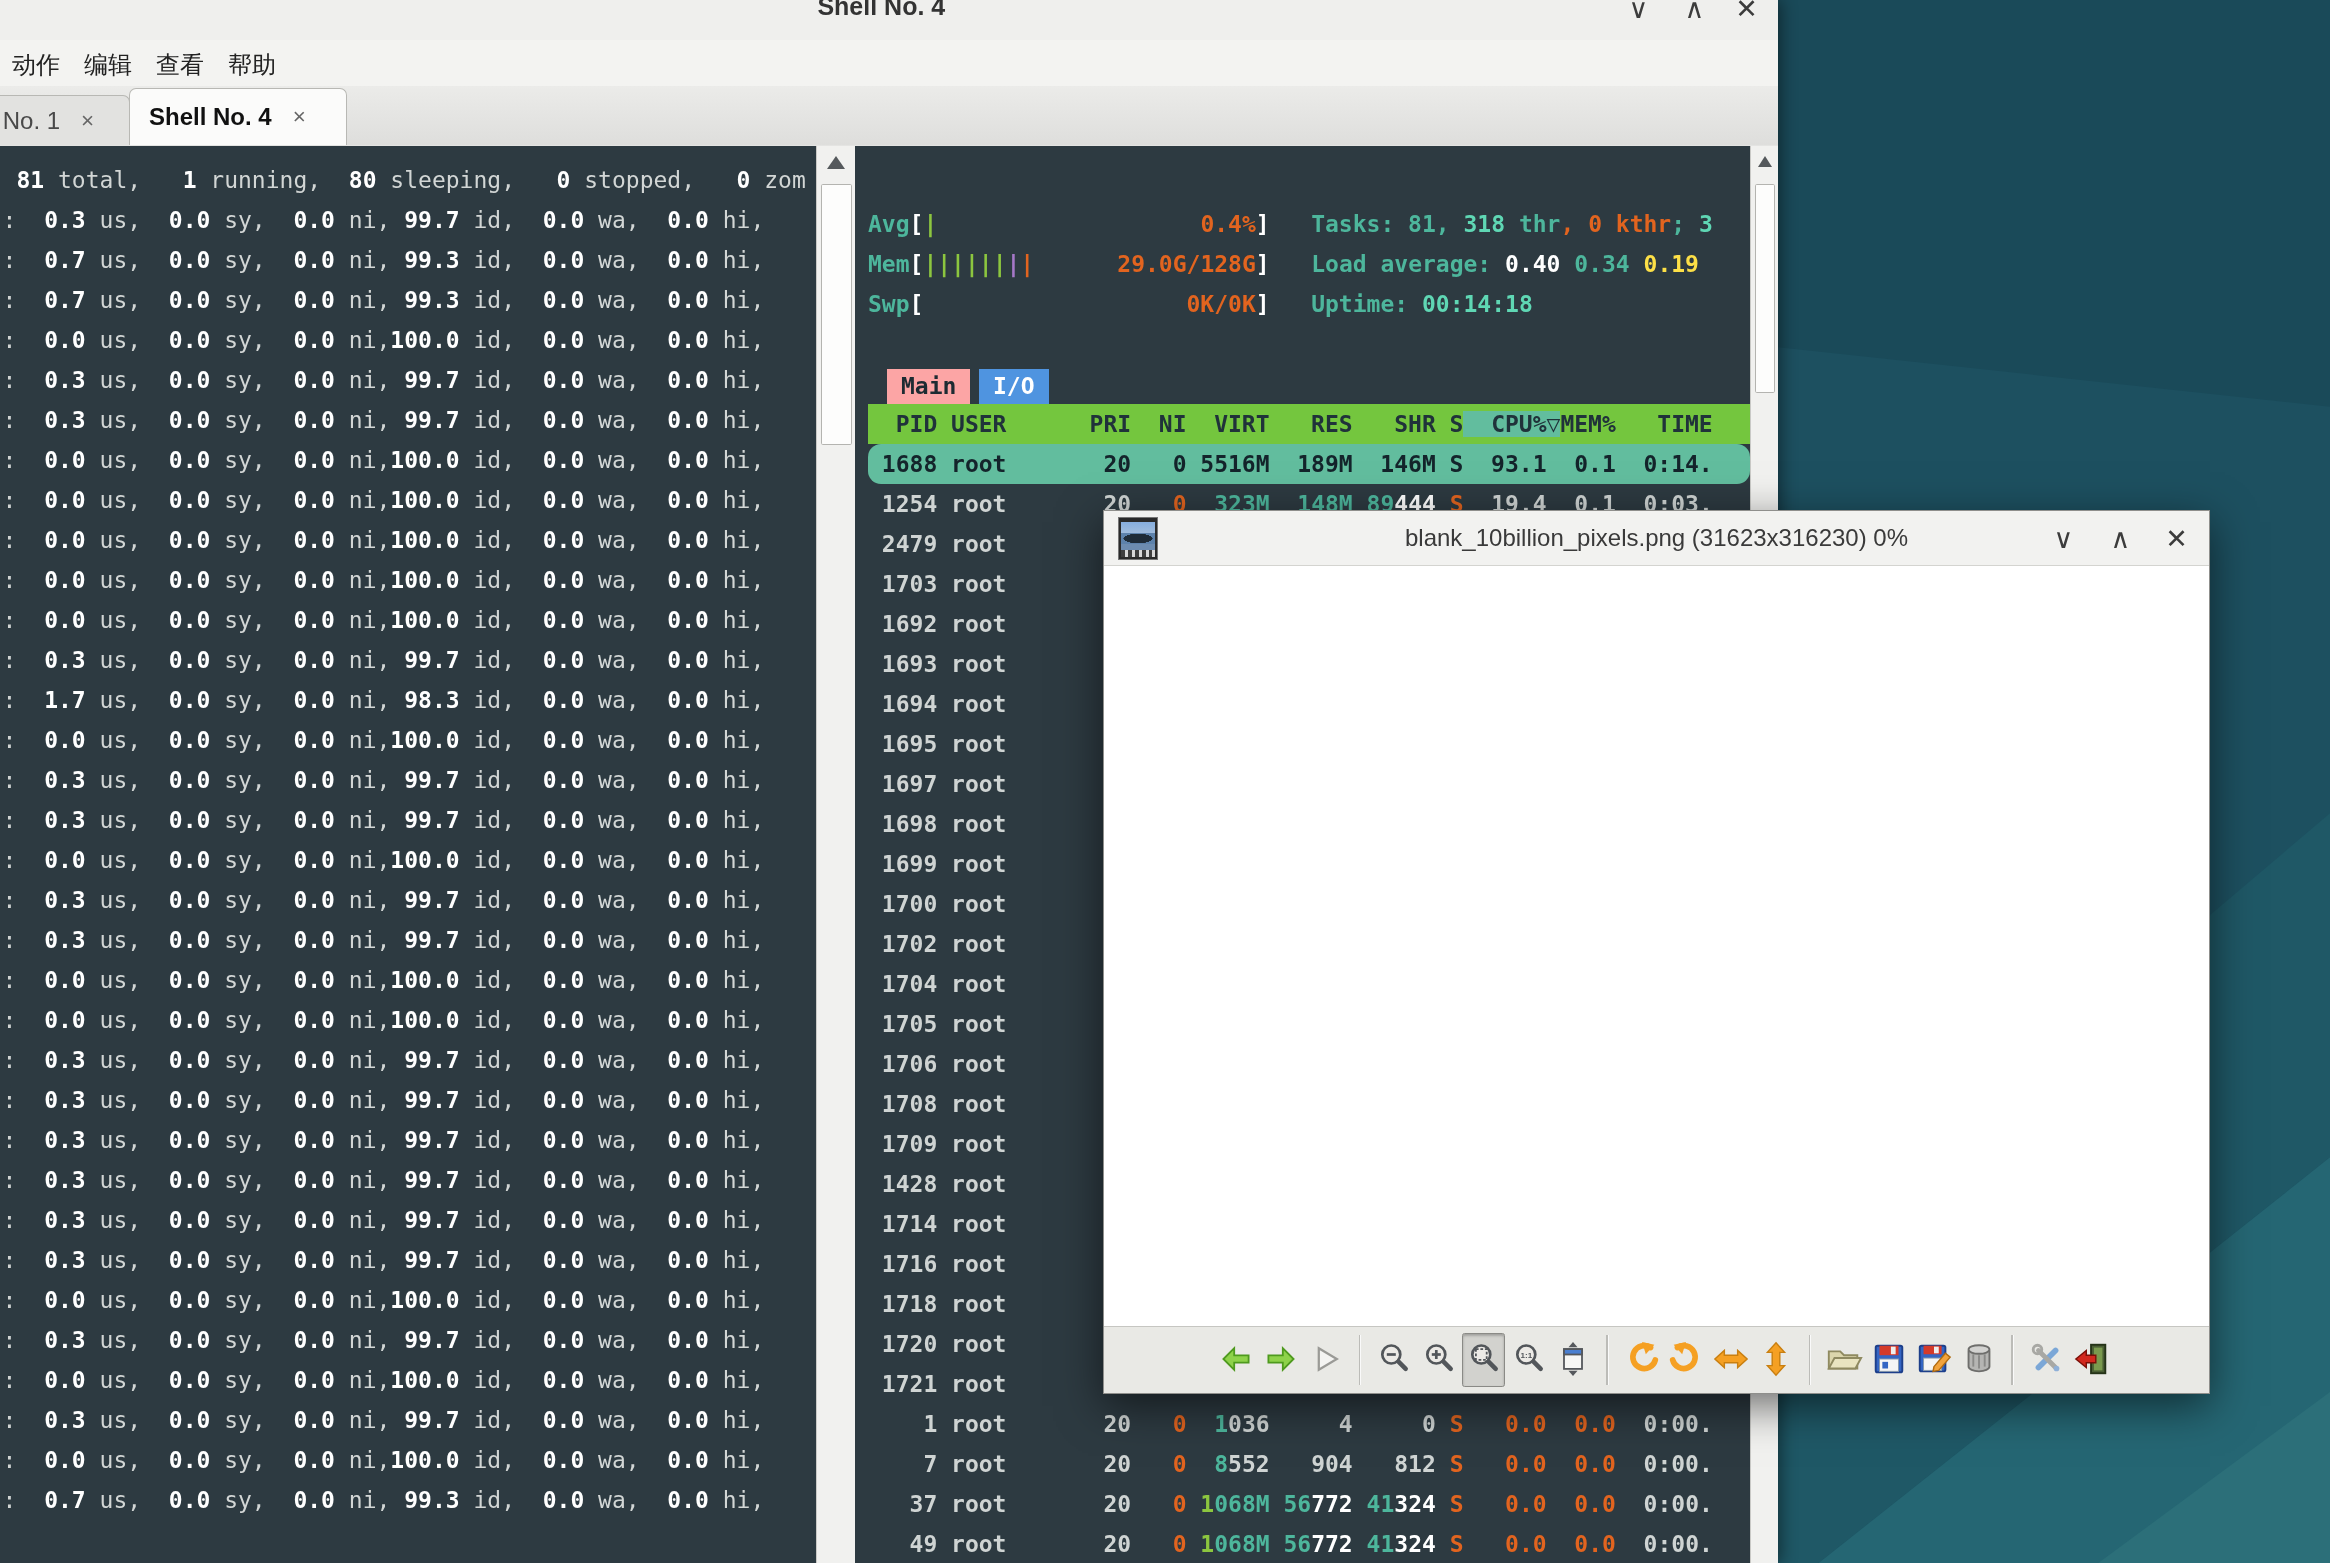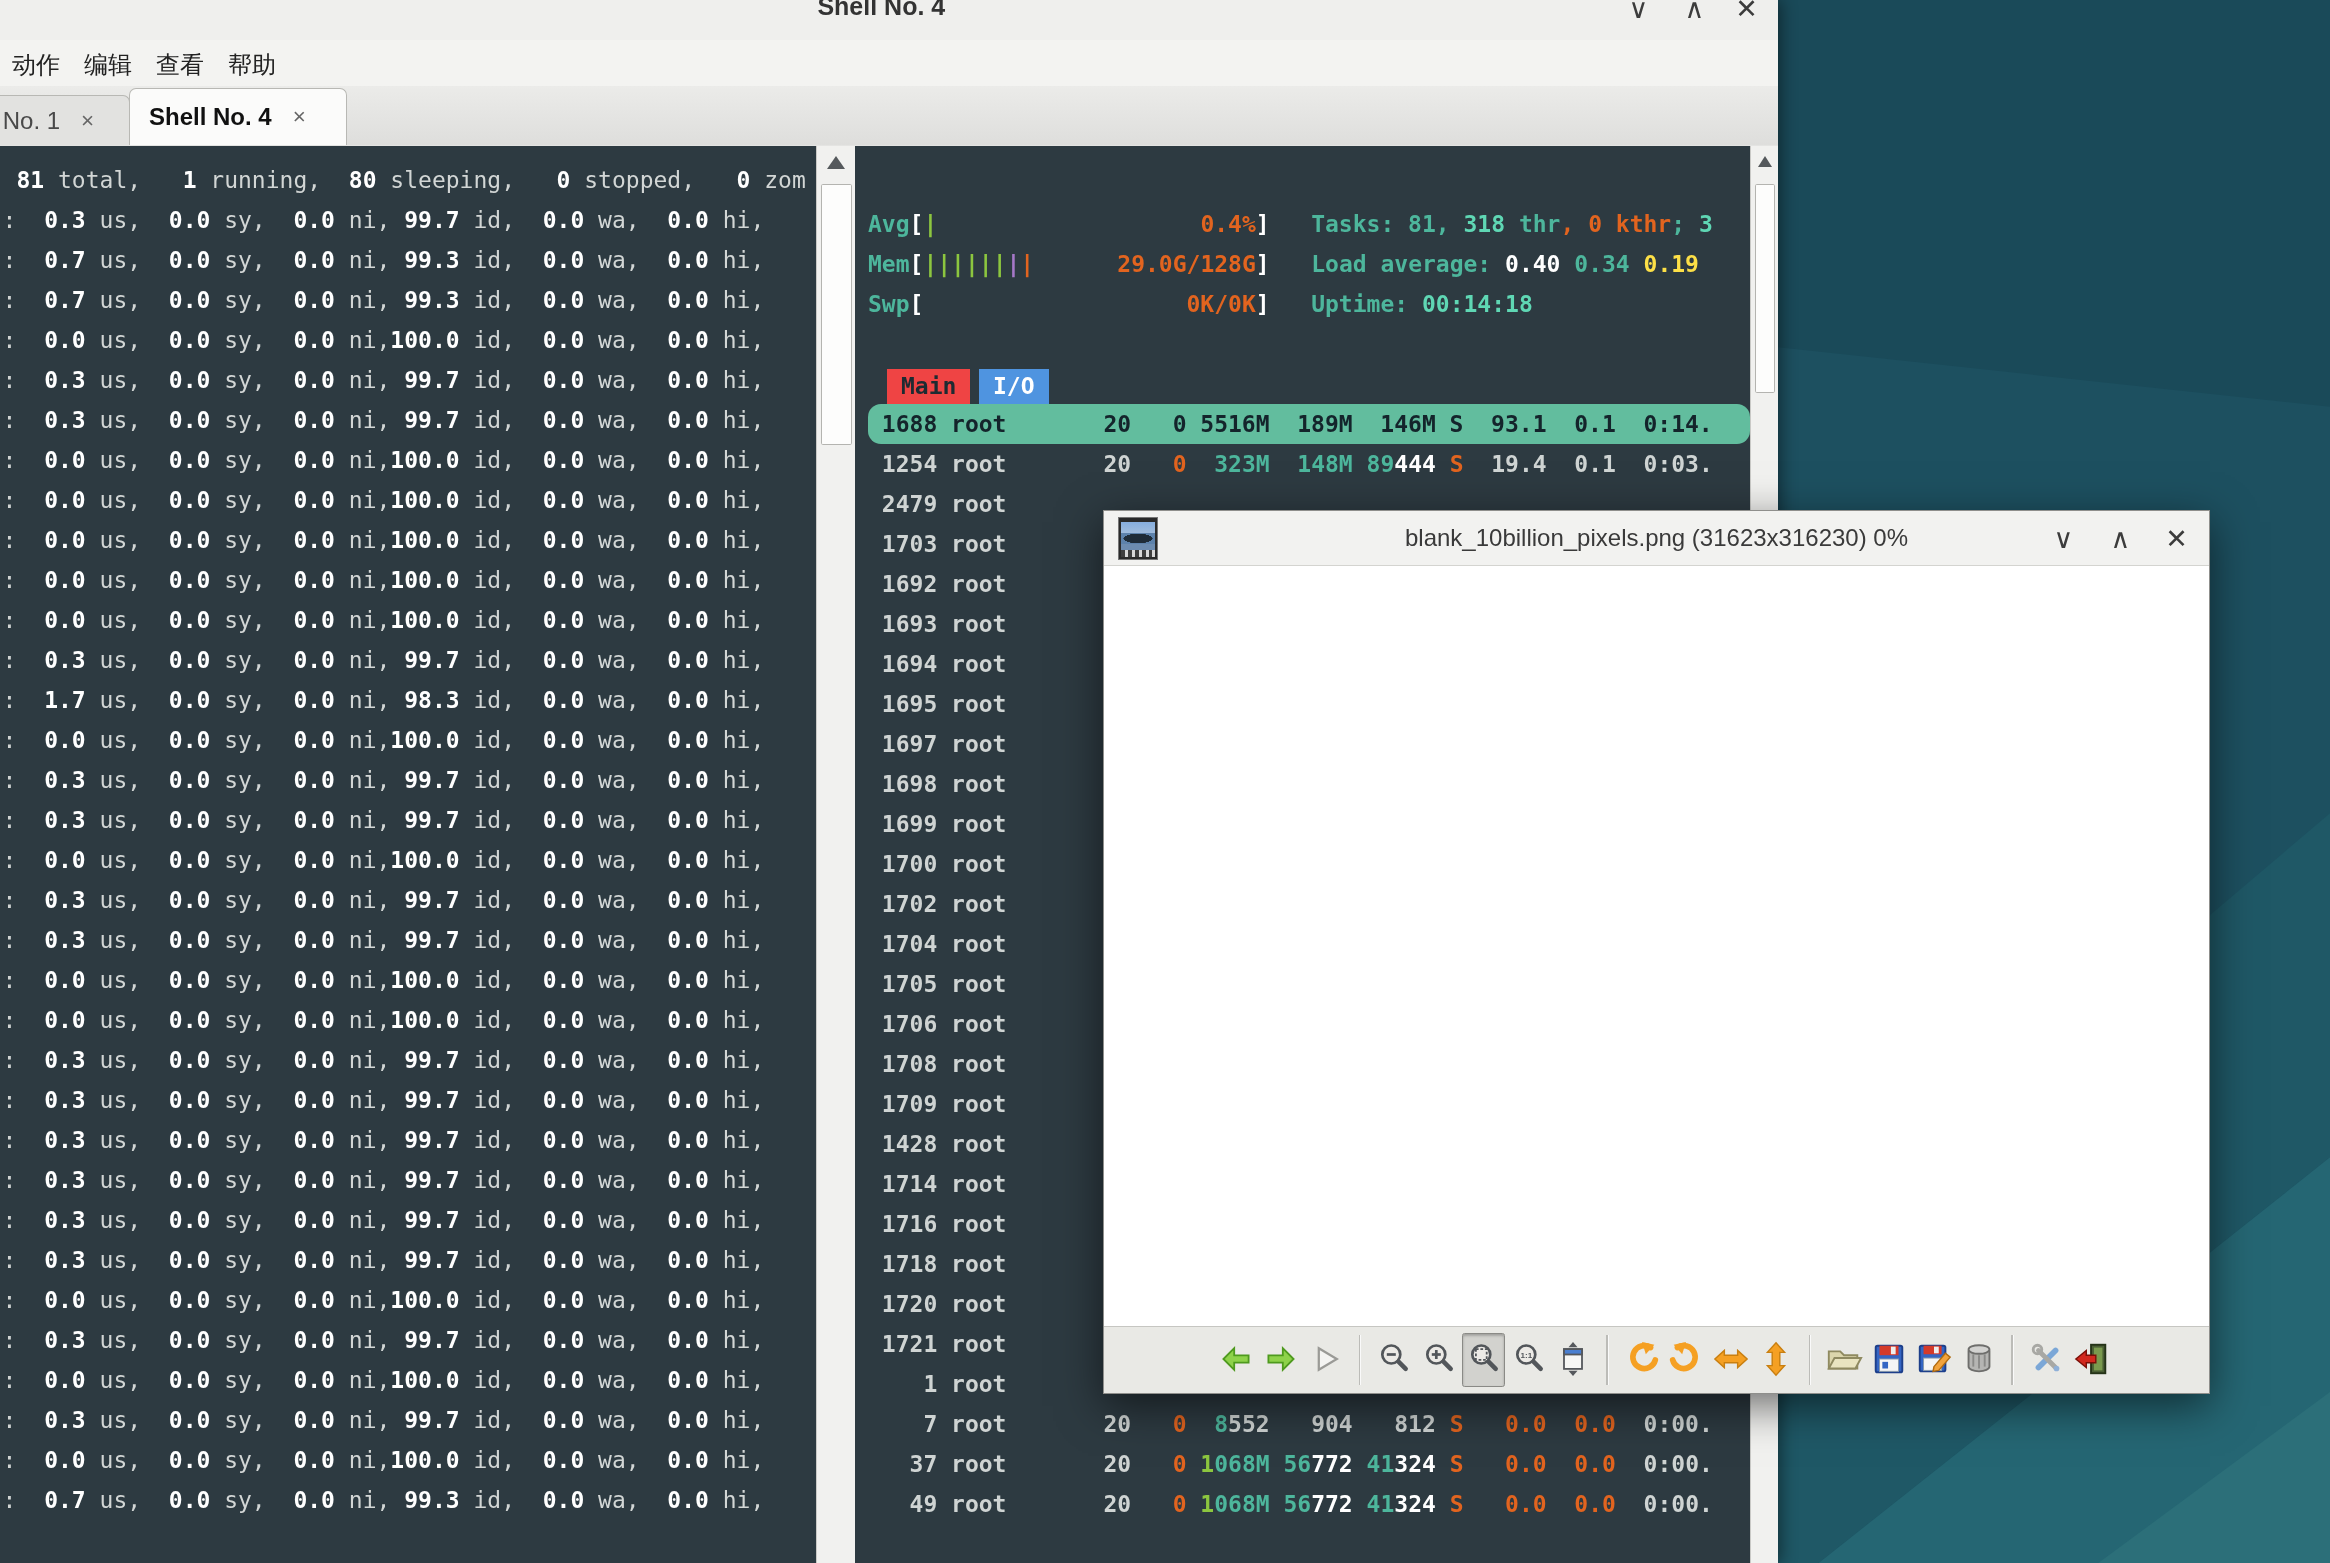--- a/index.html
+++ b/index.html
@@ -58,21 +58,21 @@
   .s-p{color:#a678c8;}
   .s-wb{color:#ffffff;}
   .s-hg{color:#20323a;}
   .s-hs{color:#20323a;background:#62bd9e;}
   .hline{height:40px;line-height:40px;font-size:23px;white-space:pre;}
   .hline.header{background:#74c63e;}
   .hline.sel{background:#62bd9e;border-radius:13px;}
   .s-sel{color:#14242b;}
   .htab-row{display:flex;align-items:flex-end;}
   .htab{display:inline-block;height:35px;line-height:35px;padding:0 14px;font-size:23px;margin-right:8.6px;}
-  .htab.main{background:#ef4444;color:#1d2b32;margin-left:19px;}
+  .htab.main{background:#fca5a5;color:#1d2b32;margin-left:19px;}
   .htab.io{background:#4f94e0;color:#ffffff;}
   
   #viewer{left:1103px;top:510px;width:1107px;height:884px;background:#ffffff;border:0.9px solid #8f8f8c;
           box-sizing:border-box;box-shadow:0 12px 41px rgba(0,0,0,.55);}
   #viewer-titlebar{position:absolute;left:0;top:0;width:100%;height:55px;background:#f2f2f0;
                    border-bottom:0.9px solid #d4d4d0;box-sizing:border-box;}
   #viewer-title{position:absolute;left:50%;top:50%;transform:translate(-50%,-50%);
                 font-family:"Liberation Sans",sans-serif;font-size:24px;color:#3a3a3a;white-space:nowrap;}
   #viewer-canvas{position:absolute;left:0;top:55px;width:100%;height:761px;background:#ffffff;}
   #viewer-toolbar{position:absolute;left:0;bottom:0;width:100%;height:67px;background:#e9e9e5;
@@ -162,20 +162,21 @@
     <div id="left-scrollbar">
       <div class="sb-arrow"></div>
       <div class="sb-thumb"></div>
     </div>
     <div id="htop-pane">
         <div class="hline"><span class="s-t">Avg</span><span class="s-wb">[</span><span class="s-g">|</span><span class="s-r">                   </span><span class="s-o">0.4%</span><span class="s-wb">]</span><span class="s-r">   </span><span class="s-t">Tasks: 81, </span><span class="s-tb">318</span><span class="s-t"> thr</span><span class="s-o">, 0 kthr</span><span class="s-t">; </span><span class="s-tb">3</span></div>
         <div class="hline"><span class="s-t">Mem</span><span class="s-wb">[</span><span class="s-g">||||||</span><span class="s-p">|</span><span class="s-o">|</span><span class="s-r">      </span><span class="s-o">29.0G/128G</span><span class="s-wb">]</span><span class="s-r">   </span><span class="s-t">Load average: </span><span class="s-wb">0.40</span><span class="s-t"> 0.34</span><span class="s-td"> 0.19</span></div>
         <div class="hline"><span class="s-t">Swp</span><span class="s-wb">[</span><span class="s-r">                   </span><span class="s-o">0K/0K</span><span class="s-wb">]</span><span class="s-r">   </span><span class="s-t">Uptime: </span><span class="s-tb">00:14:18</span></div>
         <div class="hline"></div>
         <div class="hline htab-row"><span class="htab main">Main</span><span class="htab io">I/O</span></div>
+        <div class="hline header"><span class="s-hg">  PID USER      PRI  NI  VIRT   RES   SHR S</span><span class="s-hs">  CPU%▽</span><span class="s-hg">MEM%   TIME</span></div>
         <div class="hline sel"><span class="s-sel"> 1688 root       20   0 5516M  189M  146M S  93.1  0.1  0:14.</span></div>
         <div class="hline"><span class="s-w"> 1254 root       20 </span><span class="s-o">  0</span><span class="s-w"> </span><span class="s-t"> 323M</span><span class="s-w"> </span><span class="s-t"> 148M</span><span class="s-w"> </span><span class="s-t">89</span><span class="s-wb">444</span><span class="s-w"> </span><span class="s-o">S</span><span class="s-w">  19.4  0.1  0:03.</span></div>
         <div class="hline"><span class="s-w"> 2479 root</span></div>
         <div class="hline"><span class="s-w"> 1703 root</span></div>
         <div class="hline"><span class="s-w"> 1692 root</span></div>
         <div class="hline"><span class="s-w"> 1693 root</span></div>
         <div class="hline"><span class="s-w"> 1694 root</span></div>
         <div class="hline"><span class="s-w"> 1695 root</span></div>
         <div class="hline"><span class="s-w"> 1697 root</span></div>
         <div class="hline"><span class="s-w"> 1698 root</span></div>

